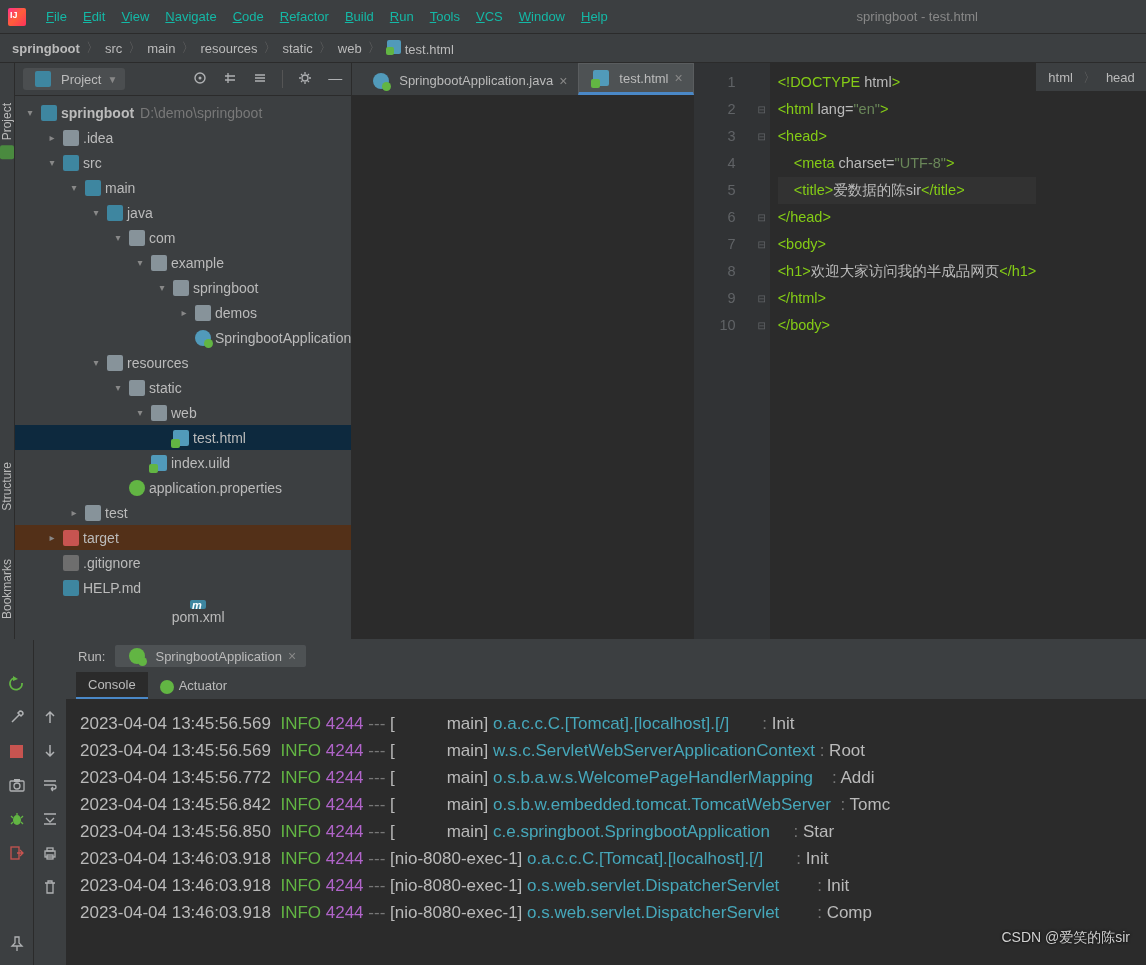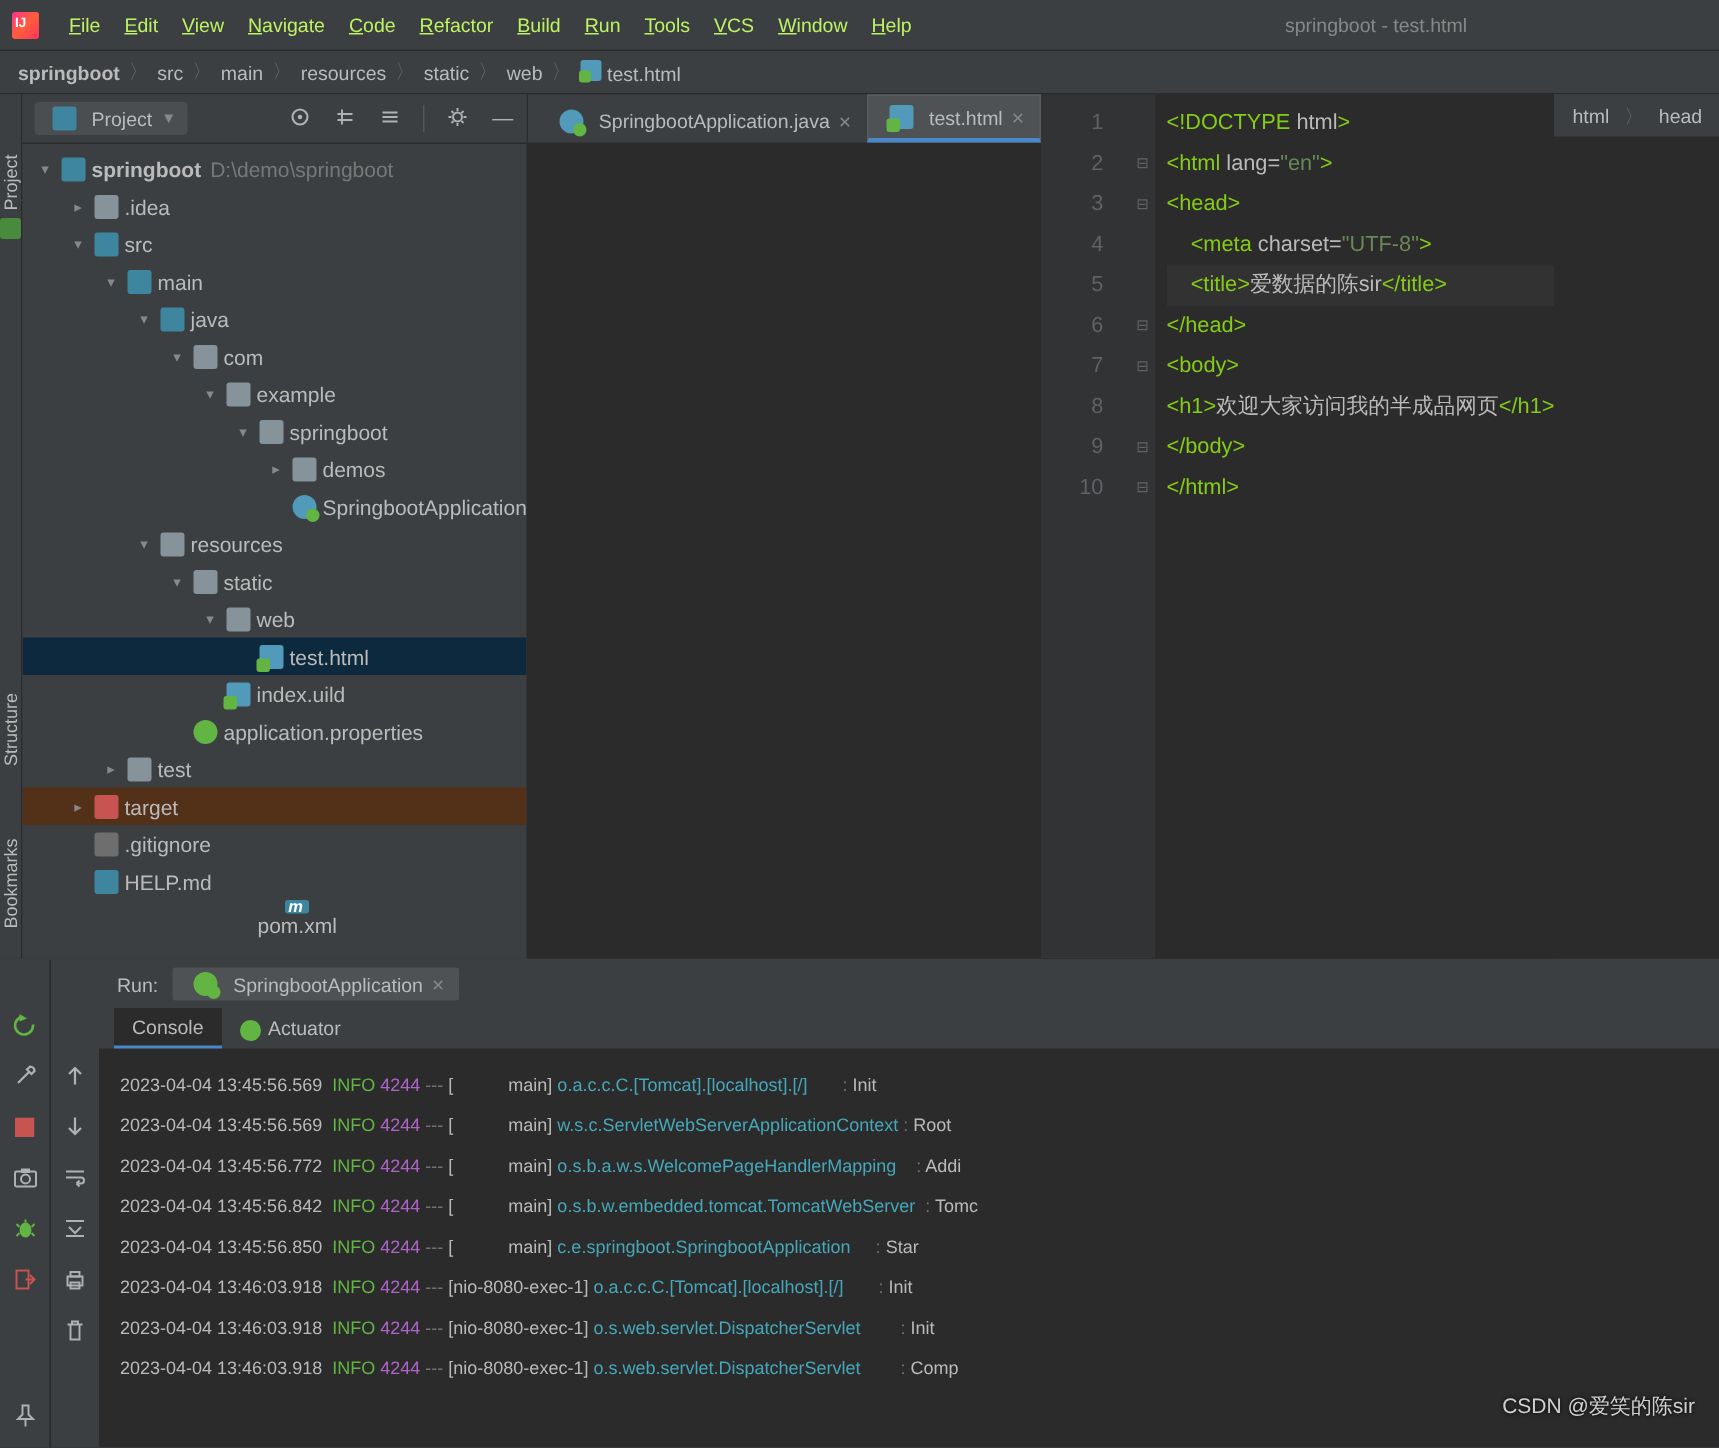--- a/index.html
+++ b/index.html
@@ -1,20 +1,20 @@
 <!DOCTYPE html>
 <html><head>
 <meta charset="utf-8">
 <style>
 * { margin:0; padding:0; box-sizing:border-box; font-family:"Segoe UI",Arial,sans-serif; }
 body { background:#3c3f41; color:#bbbbbb; font-size:13px; width:1146px; height:965px; overflow:hidden; position:relative; }
 .menubar { display:flex; align-items:center; height:34px; background:#3c3f41; border-bottom:1px solid #2b2b2b; padding:0 8px; gap:2px; }
 .ij-logo { width:18px; height:18px; margin-right:10px; background:linear-gradient(135deg,#ff318c 0%,#ff5e3a 50%,#fe315d 100%); border-radius:2px; position:relative; }
 .ij-logo::after{content:"IJ";position:absolute;color:#fff;font-size:9px;font-weight:bold;left:2px;top:2px;}
-.menu-item { padding:4px 8px; cursor:pointer; color:#bef264; }
+.menu-item { padding:4px 8px; cursor:pointer; color:#14b8a6; }
 .menu-item u { text-decoration:underline; }
 .window-title { margin-left:auto; margin-right:160px; color:#888; font-size:13px; }
 .breadcrumbs { display:flex; align-items:center; height:29px; background:#3c3f41; border-bottom:1px solid #2b2b2b; padding:0 12px; gap:6px; font-size:13px;}
 .bc-item { color:#bbbbbb; cursor:pointer;}
 .bc-item.first { font-weight:bold; }
 .bc-sep { color:#666; }
 .file-icon-html { width:14px; height:14px; display:inline-block; background:#519aba; border-radius:2px; margin-right:4px; position:relative;}
 .file-icon-html::after{content:"";position:absolute;bottom:-1px;left:-1px;width:8px;height:8px;background:#62b543;border-radius:2px;font-size:6px;}
 .main-area { display:flex; height:calc(100% - 34px - 29px - 326px); }
 .left-gutter { width:25px; background:#3c3f41; border-right:1px solid #2b2b2b; display:flex; flex-direction:column; align-items:center; padding-top:40px; gap:28px;}
@@ -65,21 +65,21 @@
 .run-left-tools2{width:33px;background:#3c3f41;display:flex;flex-direction:column;align-items:center;padding-top:68px;gap:16px;border-left:1px solid #2b2b2b;}
 .run-tool{width:18px;height:18px;cursor:pointer;display:flex;align-items:center;justify-content:center;color:#afb1b3;}
 .run-content{flex:1;display:flex;flex-direction:column;}
 .run-header{height:32px;display:flex;align-items:center;background:#3c3f41;padding:0 12px;gap:10px;}
 .run-header .lbl{color:#bbbbbb;}
 .run-tab-name{background:#4e5254;padding:3px 10px;border-radius:2px;display:flex;align-items:center;gap:6px;}
 .run-subtabs{height:28px;display:flex;align-items:flex-end;background:#3c3f41;border-bottom:1px solid #2b2b2b;padding-left:10px;}
 .subtab{padding:5px 12px;cursor:pointer;font-size:13px;}
 .subtab.active{border-bottom:2px solid #4a88c7;background:#2b2b2b;}
 .subtab .ic{width:14px;height:14px;display:inline-block;margin-right:5px;vertical-align:middle;}
-.console{flex:1;font-family:"JetBrains Mono","Consolas",monospace;font-size:12px;line-height:27px;padding:10px 0 0 14px;overflow:hidden;white-space:pre;color:#bababa;}
+.console{flex:1;font-family:"JetBrains Mono","Consolas",monospace;font-size:17px;line-height:27px;padding:10px 0 0 14px;overflow:hidden;white-space:pre;color:#bababa;}
 .log-ts{color:#bababa;} .log-info{color:#62b543;} .log-pid{color:#b064c9;} .log-dash{color:#777;} .log-thread{color:#bababa;} .log-logger{color:#46a7ba;} .log-msg{color:#bababa;}
 .watermark{position:absolute;bottom:18px;right:16px;color:#d0d0d0;font-size:14px;text-shadow:0 0 3px #000;}
 svg{display:block;}
 </style>
 </head>
 <body>
 
 <div class="menubar">
   <div class="ij-logo"></div>
   <div id="menu-items" style="display: flex;">
@@ -315,22 +315,22 @@
         </div>
       <div class="code-area" id="code">
           <div class="code-line"><span class="t-tag">&lt;!DOCTYPE </span><span class="t-attr">html</span><span class="t-tag">&gt;</span></div>
           <div class="code-line"><span class="t-tag">&lt;html </span><span class="t-attr">lang=</span><span class="t-str">"en"</span><span class="t-tag">&gt;</span></div>
           <div class="code-line"><span class="t-tag">&lt;head&gt;</span></div>
           <div class="code-line">    <span class="t-tag">&lt;meta </span><span class="t-attr">charset=</span><span class="t-str">"UTF-8"</span><span class="t-tag">&gt;</span></div>
           <div class="code-line hl">    <span class="t-tag">&lt;title&gt;</span><span class="t-text">爱数据的陈sir</span><span class="t-tag">&lt;/title&gt;</span></div>
           <div class="code-line"><span class="t-tag">&lt;/head&gt;</span></div>
           <div class="code-line"><span class="t-tag">&lt;body&gt;</span></div>
           <div class="code-line"><span class="t-tag">&lt;h1&gt;</span><span class="t-text">欢迎大家访问我的半成品网页</span><span class="t-tag">&lt;/h1&gt;</span></div>
+          <div class="code-line"><span class="t-tag">&lt;/html&gt;</span></div>
           <div class="code-line"><span class="t-tag">&lt;/body&gt;</span></div>
-          <div class="code-line"><span class="t-tag">&lt;/html&gt;</span></div>
         </div>
     </div>
     <div class="nav-trail" id="nav-trail">
         <span>html</span>
         <span class="nav-sep">〉</span>
         <span>head</span>
         <span class="nav-sep">〉</span>
         <span>title</span>
       </div>
   </div>

